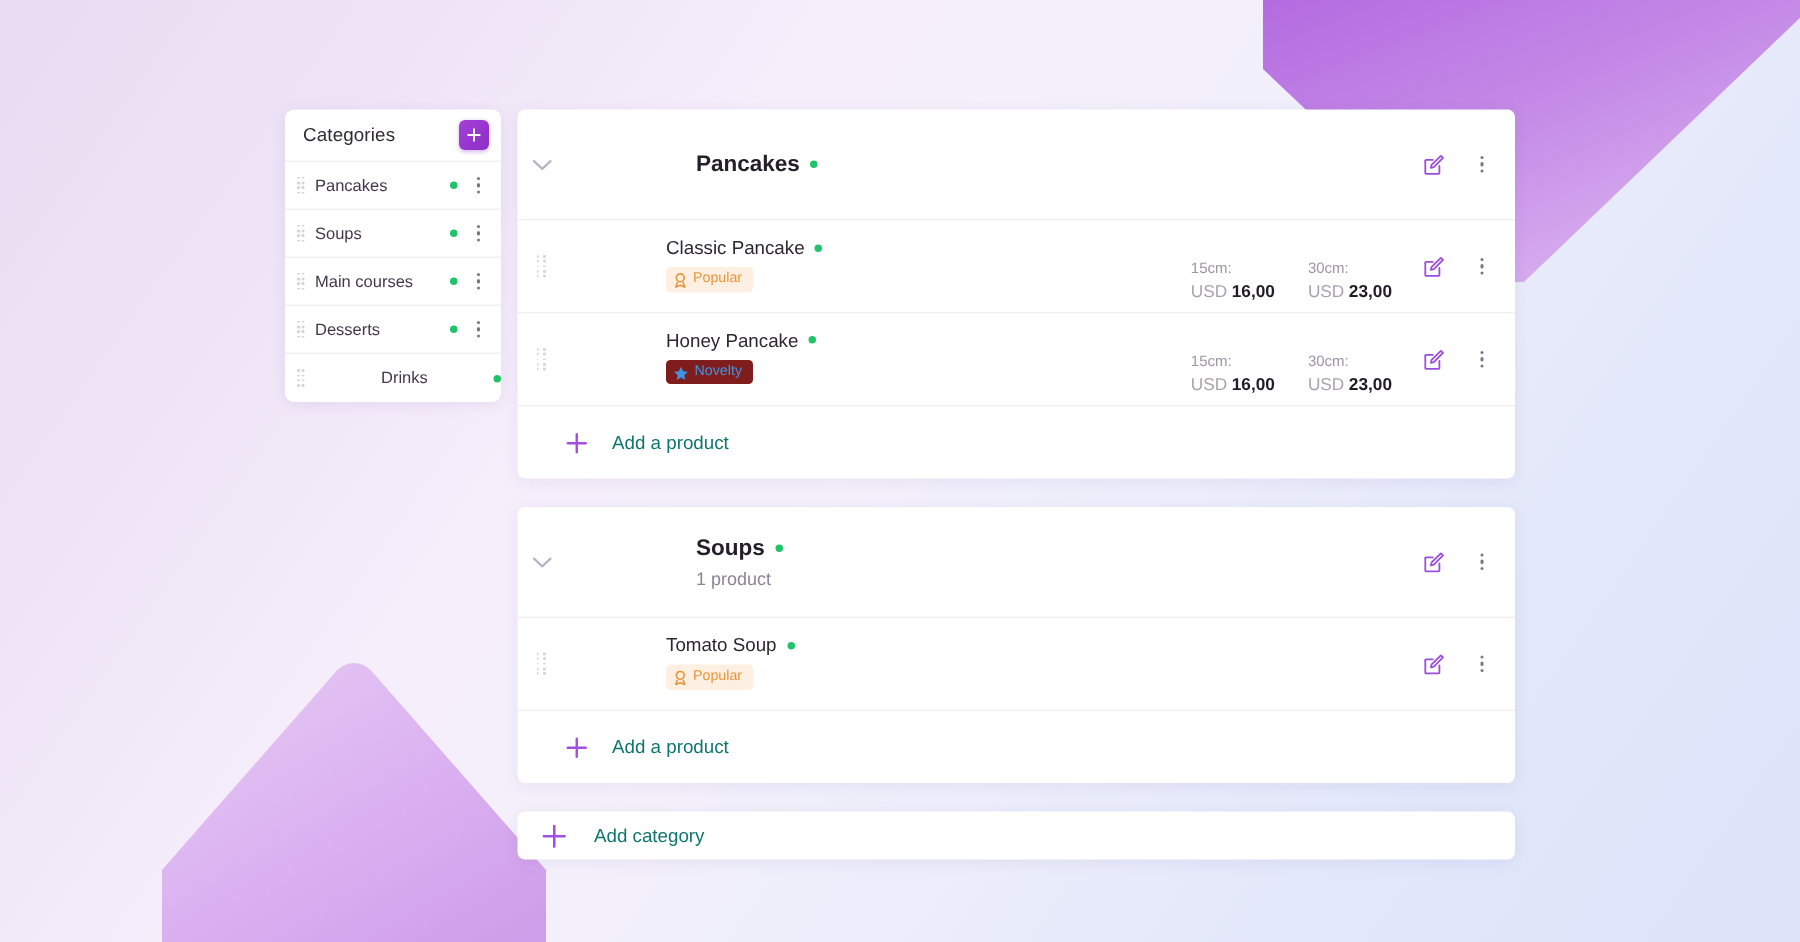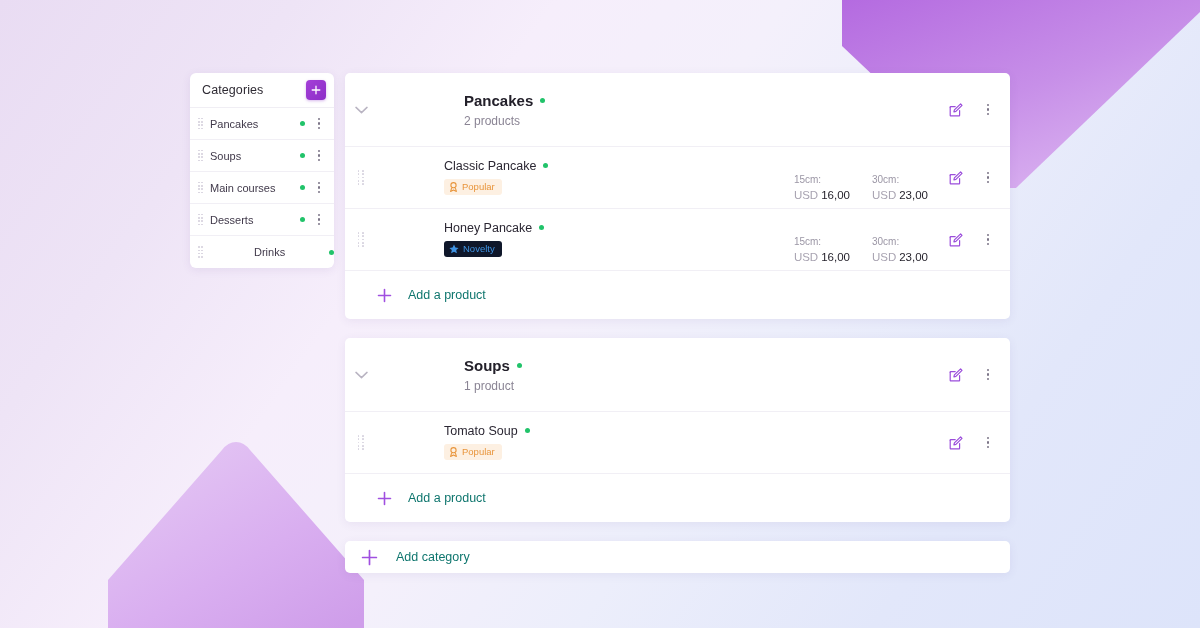--- a/index.html
+++ b/index.html
@@ -182,28 +182,28 @@
   }
   .badge {
     display: inline-flex; align-items: center; gap: 4px;
     margin-top: 6px;
     padding: 2px 7px 2px 5px;
     border-radius: 3px;
     font-size: 9.5px;
     line-height: 1.3;
   }
   .badge-popular { background: #fdf0e2; color: #e8953c; }
-  .badge-novelty { background: #0f172a; color: #3f93e3; }
+  .badge-novelty { background: #7f1d1d; color: #3f93e3; align-items: flex-end; }
 
   .prices { display: flex; align-items: flex-start; gap: 22px; margin-right: 20px; flex: none; }
   .price-col { text-align: left; margin-top: 20px; }
   .price-size { font-size: 10px; color: #9b96a5; white-space: nowrap; }
   .price-val { font-size: 11.5px; margin-top: 4px; white-space: nowrap; }
   .price-cur { color: #a8a3b1; }
-  .price-num { color: #201d27; font-weight: normal; margin-left: 3px; }
+  .price-num { color: #201d27; font-weight: bold; margin-left: 3px; }
 
   
   .add-row {
     display: flex; align-items: center;
     height: 48px;
     padding-left: 32px;
     cursor: pointer;
   }
   .add-row .plus { margin-right: 16px; display: flex; }
   .add-row-label { font-size: 12.5px; color: #0f766e; }
@@ -408,21 +408,20 @@
         <span class="thumb-lg">
           <span class="img img-pancake-stack">
             <span class="plate"></span><span class="stack"></span><span class="top"></span><span class="berry"></span><span class="berry2"></span>
           </span>
         </span>
         <div class="cat-head-text">
           <div class="cat-name">
             <span>Pancakes</span>
             <span class="dot-inline"></span>
           </div>
-          <div class="cat-count">2 products</div>
         </div>
         <div class="row-actions">
           <svg class="edit-ico" width="16" height="16" viewBox="0 0 16 16">
             <path d="M2.2 5.2 V13.3 A0.6 0.6 0 0 0 2.8 13.9 H11 A0.6 0.6 0 0 0 11.6 13.3 V8.6" fill="none" stroke="#9b4ddb" stroke-width="1.2" stroke-linecap="round"></path>
             <path d="M2.2 5.2 A0.6 0.6 0 0 1 2.8 4.6 H7.2" fill="none" stroke="#9b4ddb" stroke-width="1.2" stroke-linecap="round"></path>
             <path d="M12.6 1.9 L14.0 3.3 L7.9 9.4 L5.9 9.9 L6.4 7.9 Z" fill="none" stroke="#9b4ddb" stroke-width="1.2" stroke-linejoin="round"></path>
           </svg>
           <span class="kebab">
               <i></i>
               <i></i>

